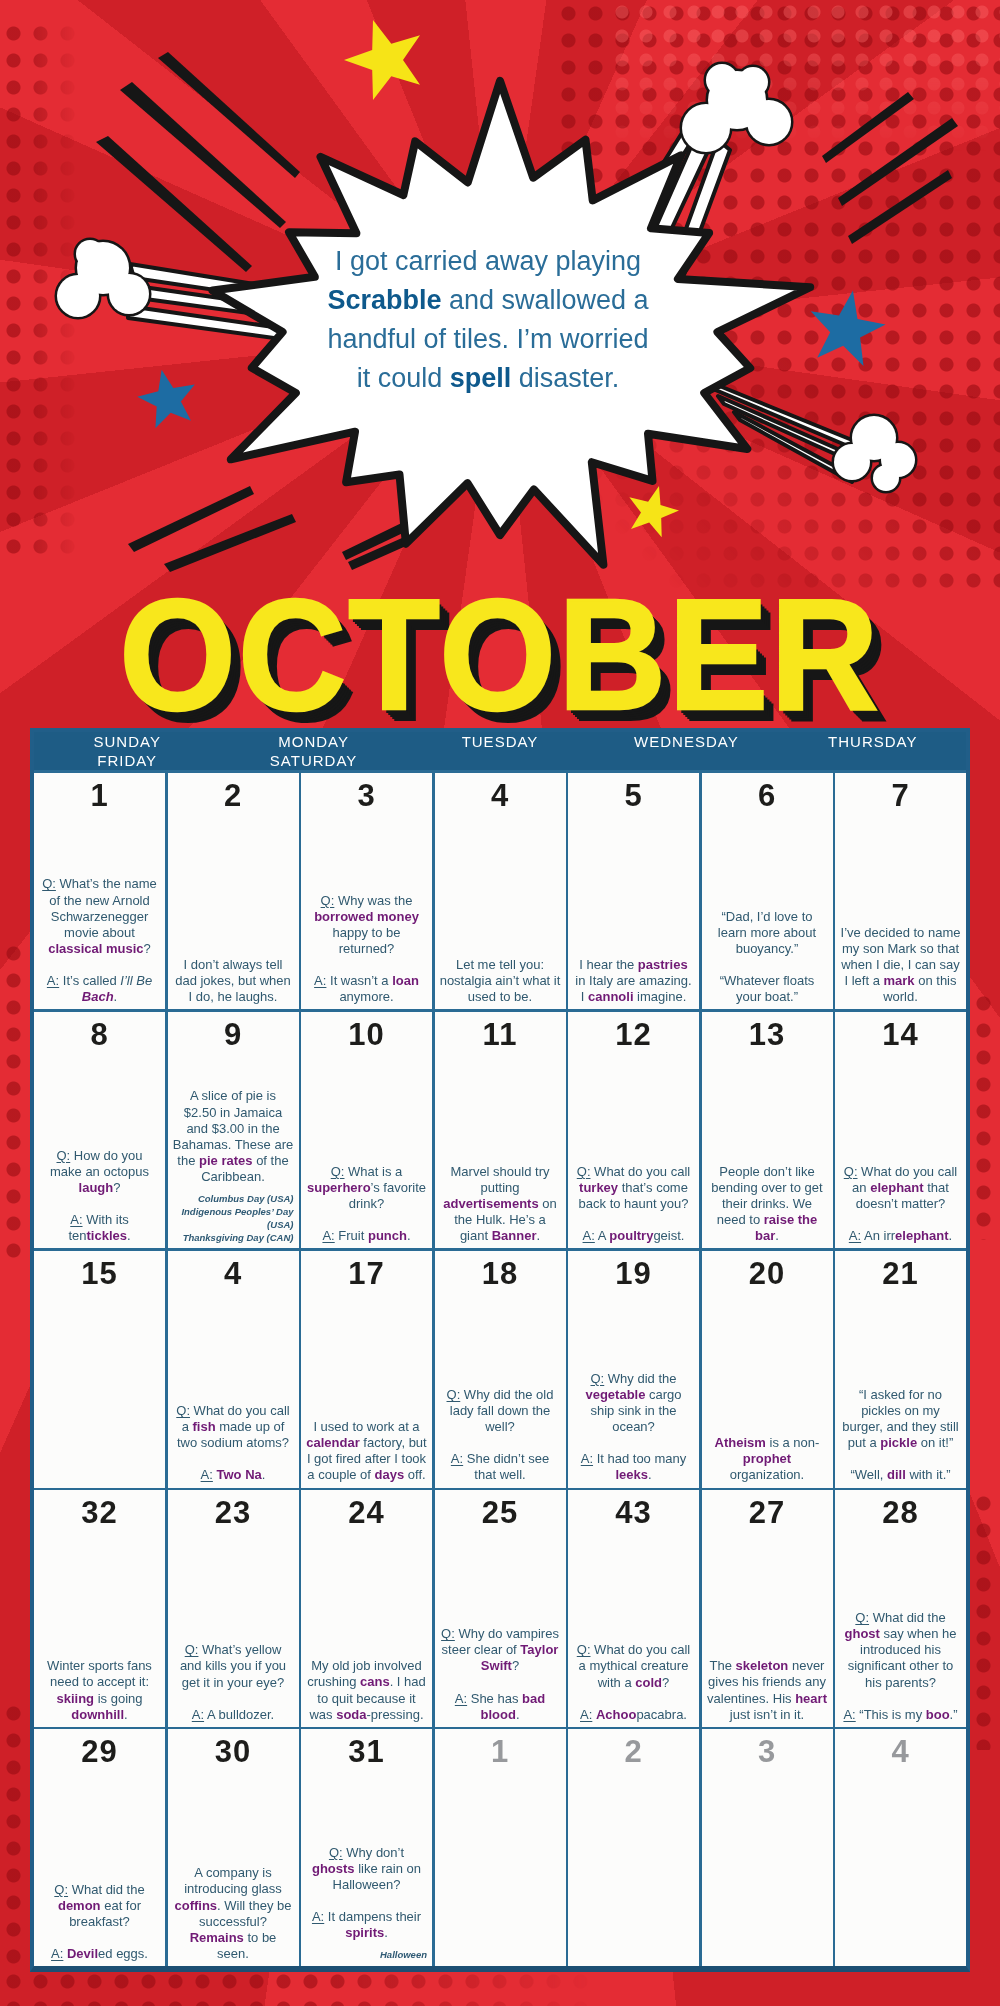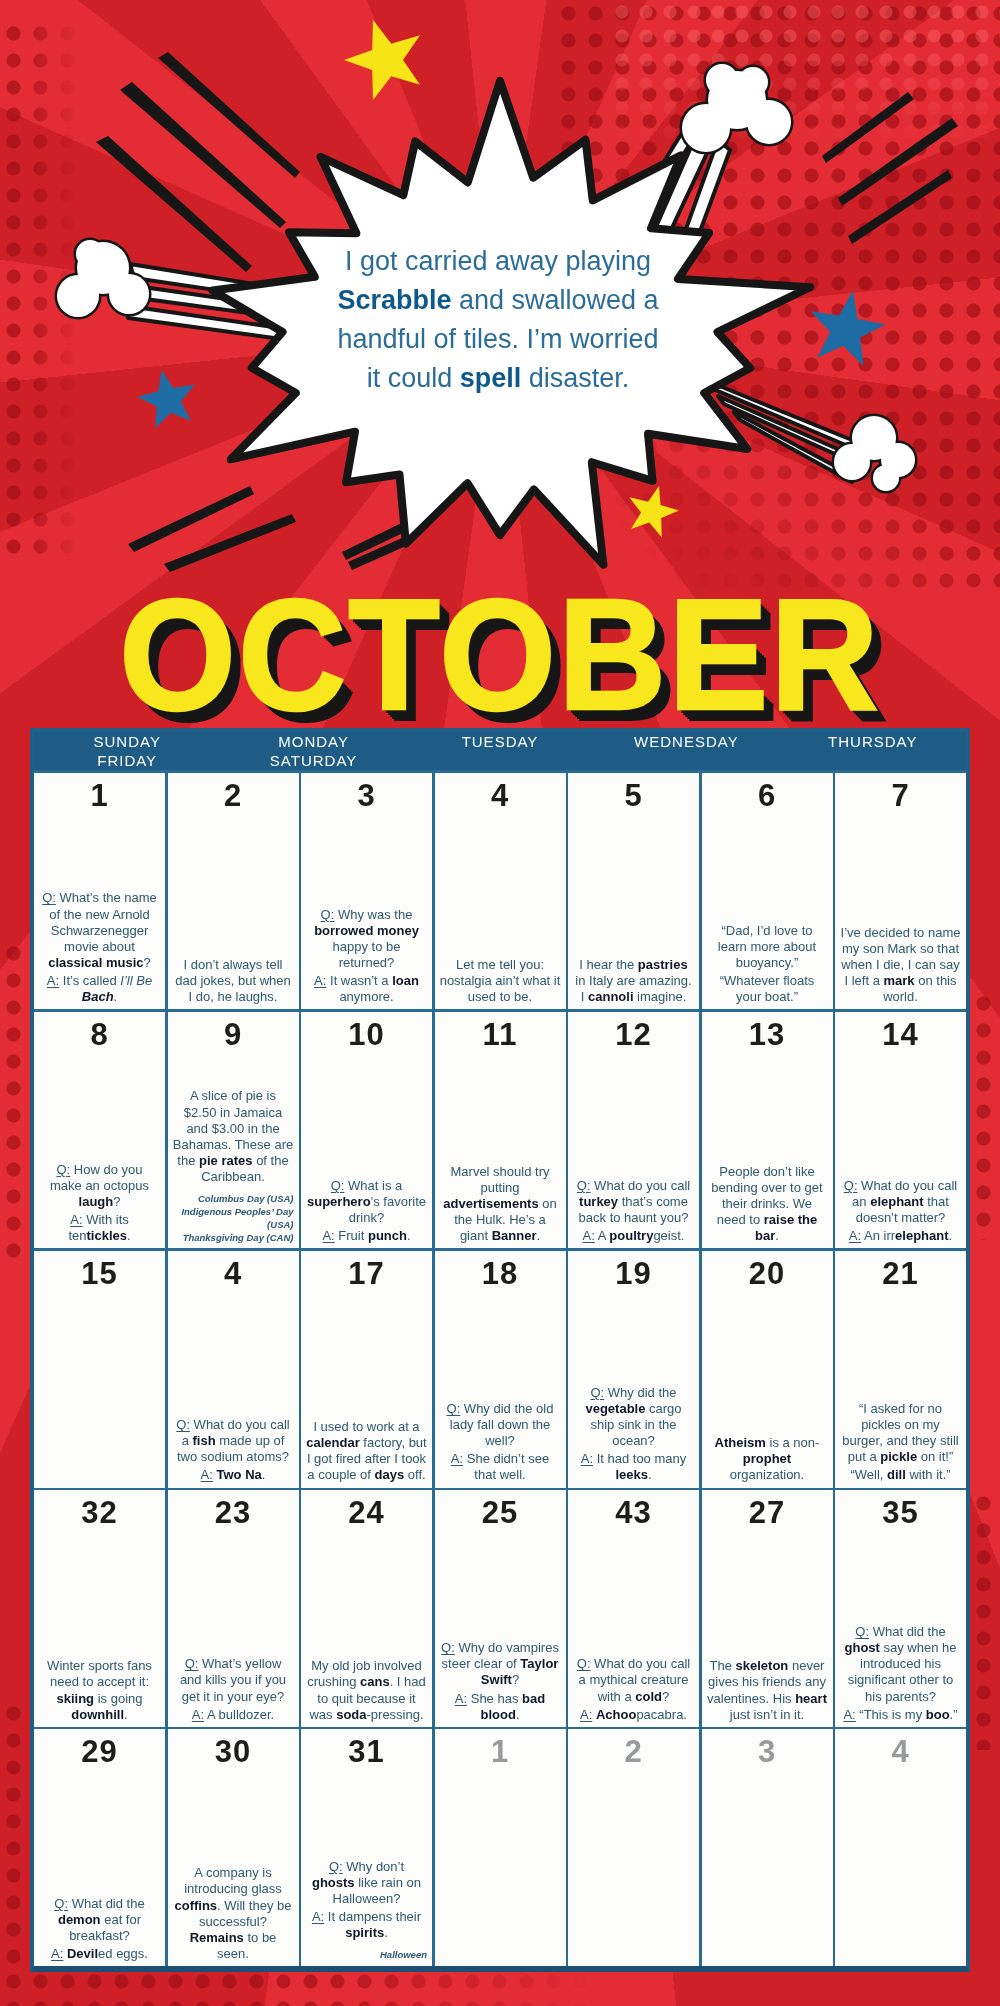--- a/index.html
+++ b/index.html
@@ -29,21 +29,21 @@
   .ht-bl1{left:0;top:940px;width:30px;height:330px;}
   .ht-bl2{left:0;top:1700px;width:30px;height:270px;}
   .ht-r1{right:0;top:990px;width:30px;height:250px;}
   .ht-r2{right:0;top:1490px;width:30px;height:260px;}
   .ht-bottom{left:0;top:1968px;width:600px;height:38px;
     -webkit-mask-image:linear-gradient(to right,#000 55%,transparent);
             mask-image:linear-gradient(to right,#000 55%,transparent);}
   .art{position:absolute;left:0;top:0;}
   
   .bubble-text{
-    position:absolute;left:248px;top:242px;width:500px;text-align:center;
+    position:absolute;left:238px;top:242px;width:500px;text-align:center;
     font-size:27px;line-height:39px;color:#2a6d98;font-weight:500;
   }
   .bubble-text b{color:#0e598c;}
   
   .month-title{
     position:absolute;left:0;right:0;top:576px;text-align:center;
     font-size:150px;line-height:1;font-weight:bold;letter-spacing:2px;
     color:#f8e71c;-webkit-text-stroke:2.5px #f8e71c;
     transform:scaleY(1.05);transform-origin:top center;
     text-shadow:3px 3px 0 #161616,5px 5px 0 #161616,7px 7px 0 #161616,
@@ -69,24 +69,24 @@
   .daynum{
     text-align:center;font-size:31px;font-weight:bold;color:#1d1d1b;
     margin-top:7px;line-height:1;flex:0 0 auto;letter-spacing:1px;
   }
   .outside .daynum{color:#97999c;}
   .spacer{flex:1 1 auto;}
   .joke{
     flex:0 0 auto;padding:0 5px 4px;text-align:center;
     font-size:13px;line-height:1.24;color:#30596f;
   }
-  .joke b{color:#0f172a;}
+  .joke b{color:#701a75;}
   .joke i{font-style:italic;}
   .joke .u{text-decoration:underline;text-underline-offset:2px;}
-  .para{margin-top:2px;}
+  .para{margin-top:16px;}
   .para:first-child{margin-top:0;}
   .holidays{
     margin-top:8px;text-align:right;font-size:9.5px;font-weight:bold;
     font-style:italic;line-height:1.35;color:#2f5a74;padding-left:2px;
   }
 </style>
 </head>
 <body>
 
 <div class="page">
@@ -393,21 +393,21 @@
           </div>
         </div>
         <div class="cell">
           <div class="daynum">27</div>
           <div class="spacer"></div>
           <div class="joke">
             <div class="para">The <b>skeleton</b> never gives his friends any valentines. His <b>heart</b> just isn’t in it.</div>
           </div>
         </div>
         <div class="cell">
-          <div class="daynum">35</div>
+          <div class="daynum">28</div>
           <div class="spacer"></div>
           <div class="joke">
             <div class="para"><span class="u">Q:</span> What did the <b>ghost</b> say when he introduced his significant other to his parents?</div>
             <div class="para"><span class="u">A:</span> “This is my <b>boo</b>.”</div>
           </div>
         </div>
         <div class="cell">
           <div class="daynum">29</div>
           <div class="spacer"></div>
           <div class="joke">

